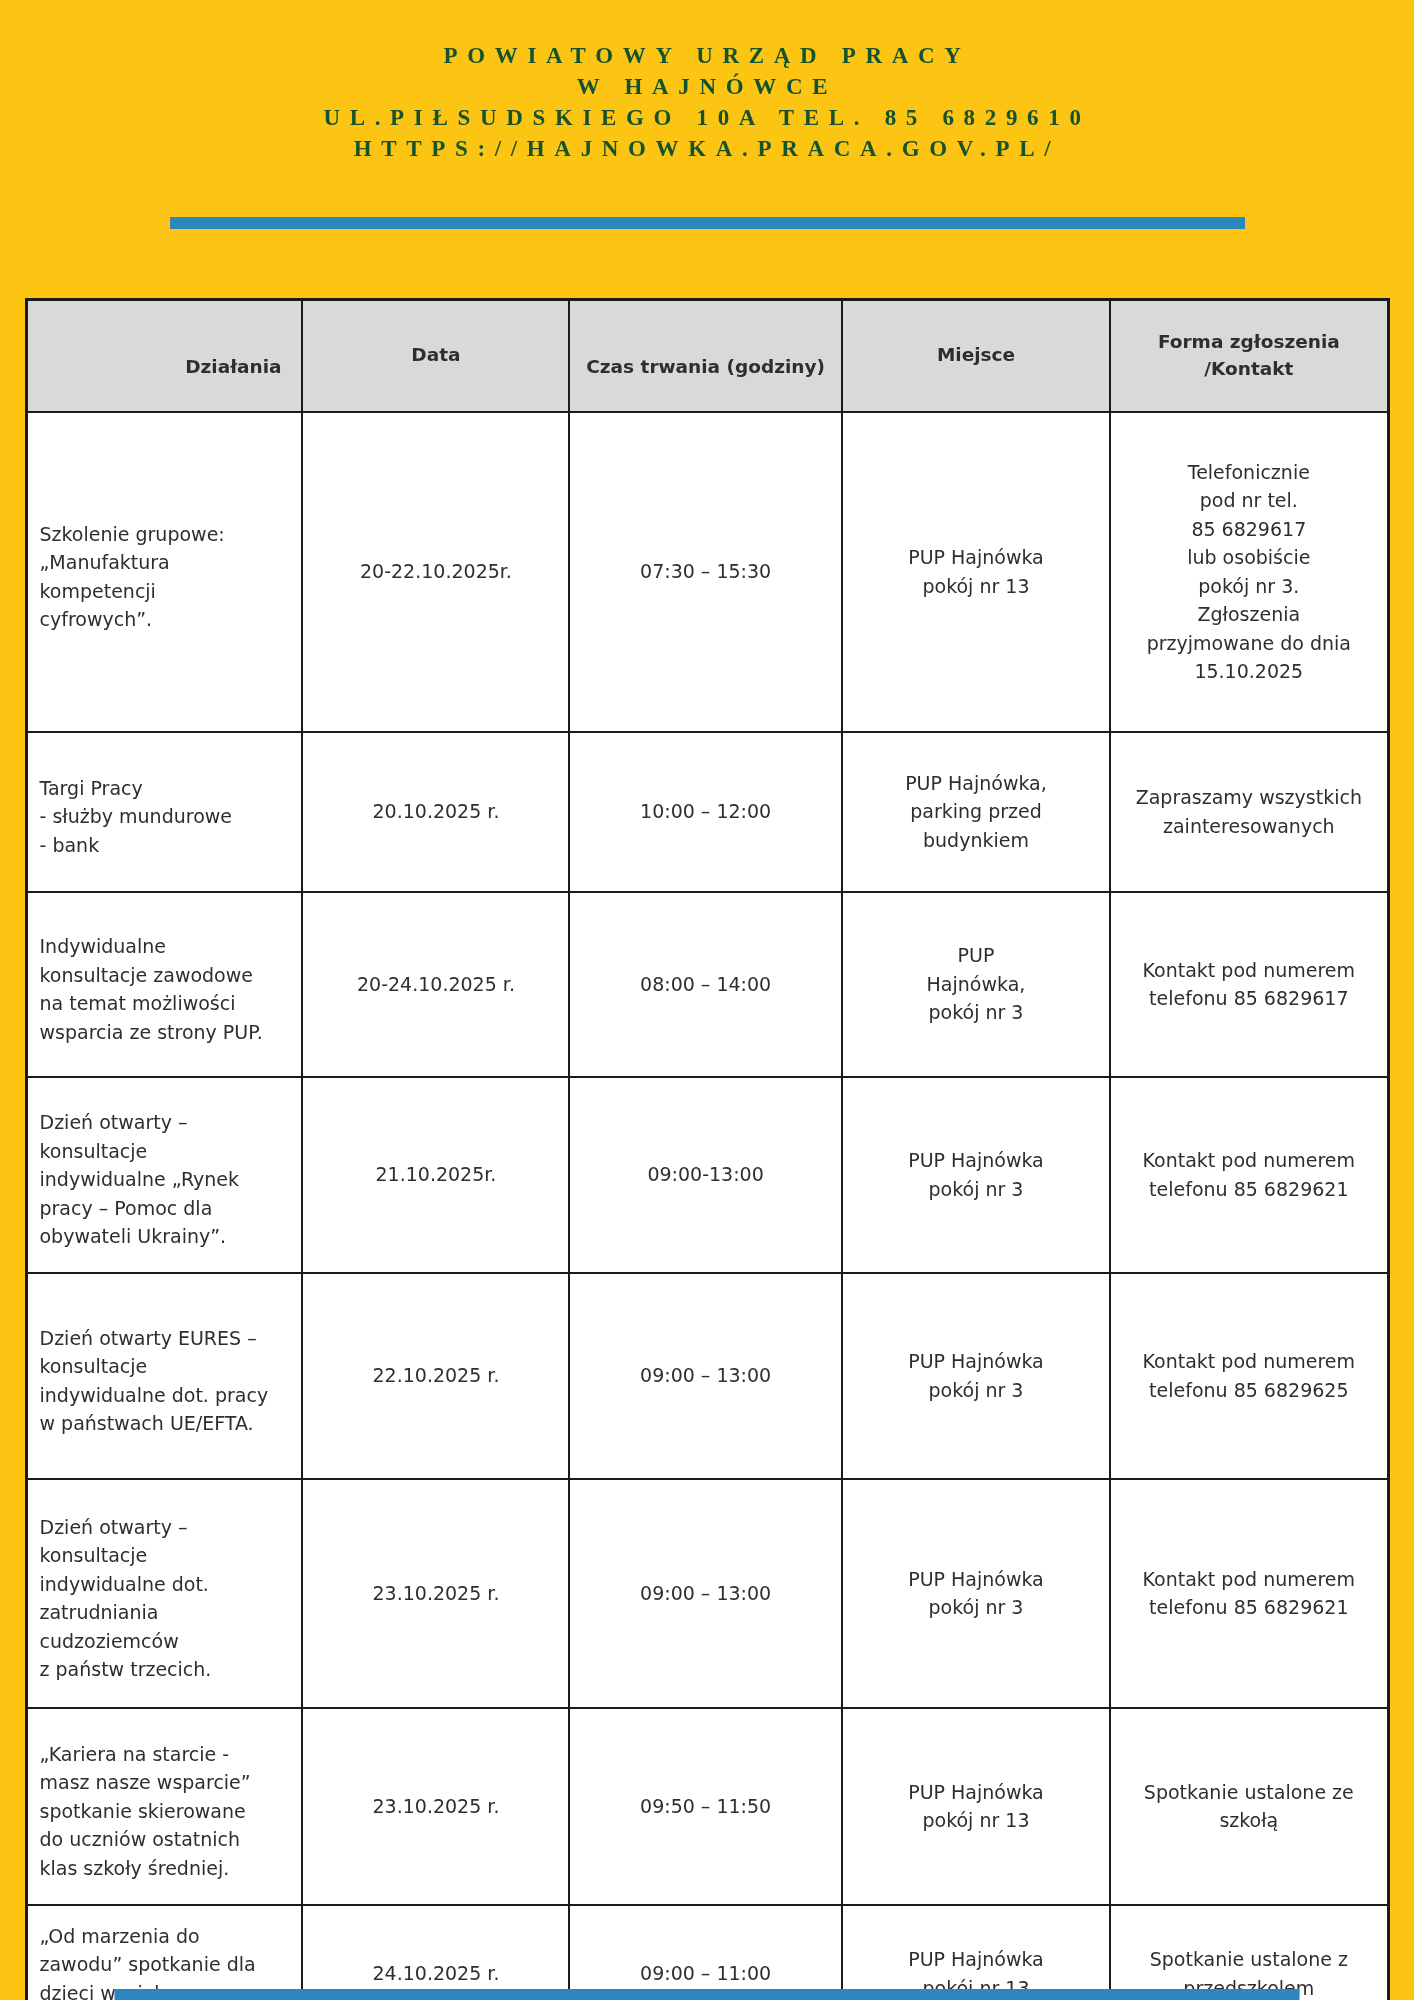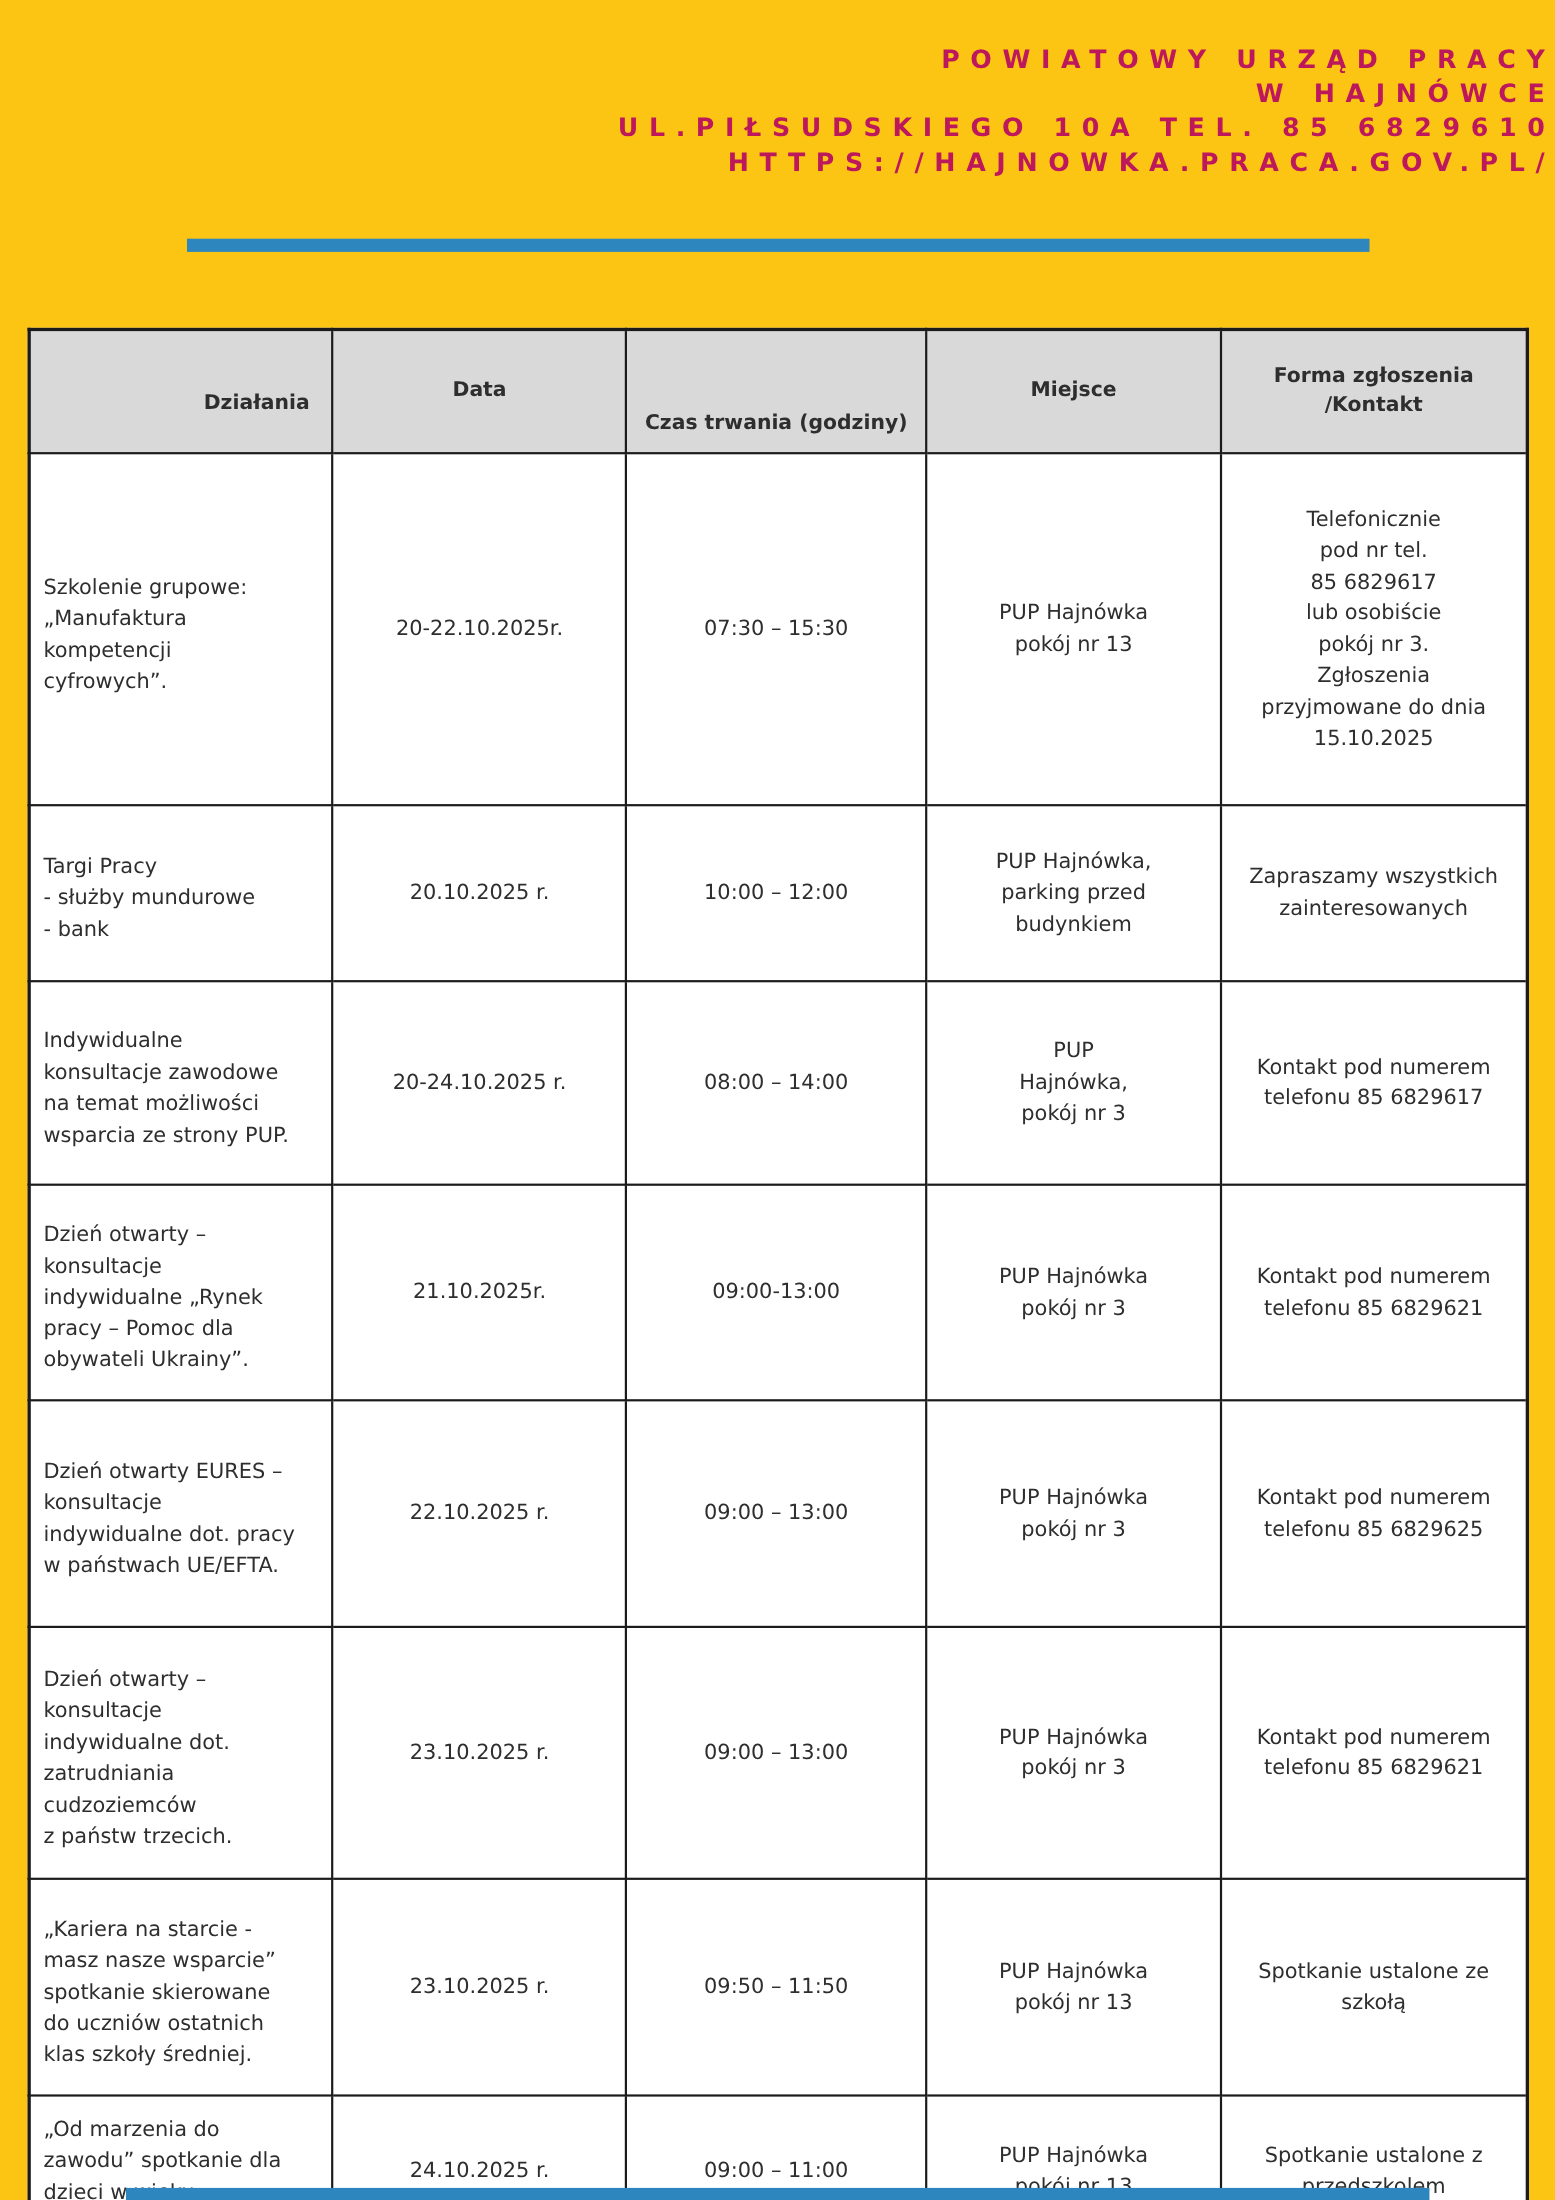--- a/index.html
+++ b/index.html
@@ -13,23 +13,24 @@
   }
   .page {
     position: relative;
     width: 1414px;
     height: 2000px;
     background: #fcc513;
   }
   
   .header {
     padding-top: 40px;
-    text-align: right;
-    color: #be185d;
+    text-align: center;
+    color: #14532d;
     font-weight: bold;
+    font-family: Liberation Serif, serif;
   }
   .hline {
     font-size: 23px;
     line-height: 31px;
     letter-spacing: 0.42em;
     white-space: nowrap;
   }
   .divider {
     background: #2e86bf;
     height: 12px;
@@ -71,21 +72,21 @@
     line-height: 1.45;
     padding: 6px 8px;
   }
   th.col-dzialania {
     text-align: right;
     vertical-align: bottom;
     padding: 6px 20px 30px 12px;
   }
   th.col-czas {
     vertical-align: bottom;
-    padding-bottom: 12px;
+    padding-bottom: 30px;
   }
   tbody td {
     font-size: 19px;
     line-height: 1.5;
     text-align: center;
     padding: 6px 8px;
   }
   tbody td.cell-dzialania {
     text-align: left;
     padding: 16px 10px 6px 12px;

